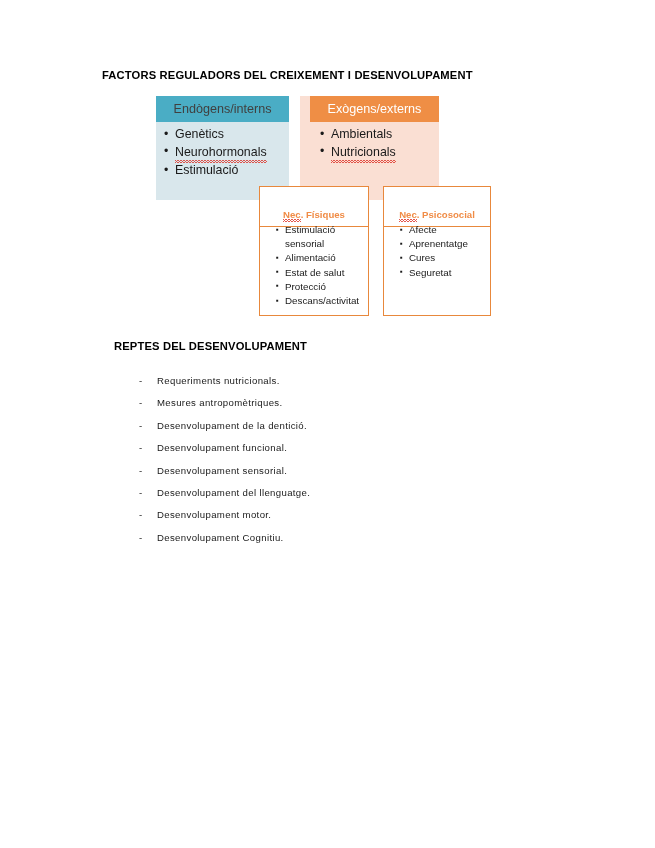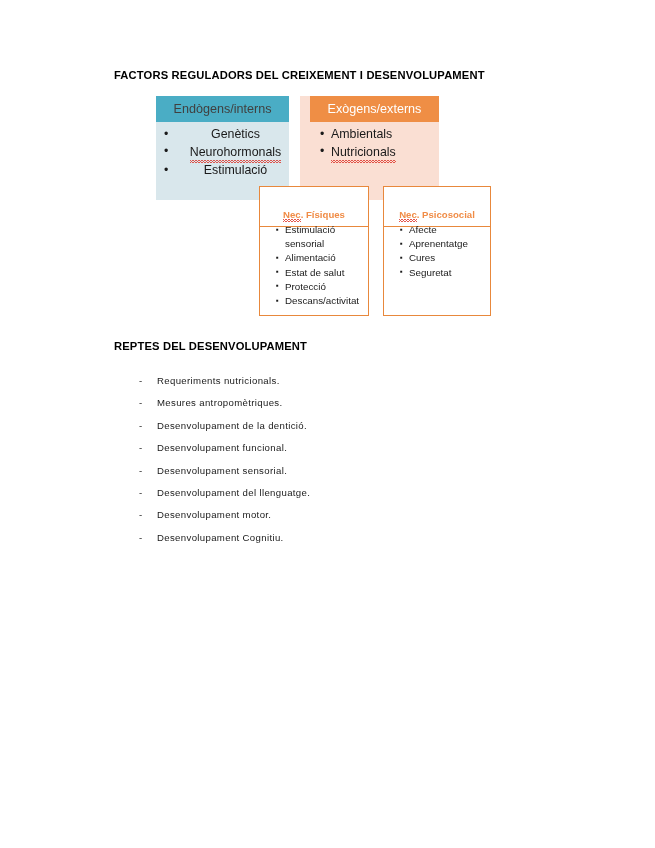--- a/index.html
+++ b/index.html
@@ -26,21 +26,21 @@
 
   
   .section-heading {
     position: absolute;
     font-weight: bold;
     font-size: 11.2px;
     letter-spacing: 0.15px;
     color: #000000;
     white-space: nowrap;
   }
-  #heading-factors { left: 114px; top: 69px; }
+  #heading-factors { left: 102px; top: 69px; }
   #heading-reptes  { left: 114px; top: 340px; }
 
   
   .diagram { position: absolute; left: 0; top: 0; }
 
   .flow-box {
     position: absolute;
     box-sizing: border-box;
   }
 
@@ -64,21 +64,20 @@
     align-items: center;
     justify-content: center;
     white-space: nowrap;
   }
   #box-endogens .box-body {
     position: absolute;
     left: 0; top: 28px;
     width: 157px;
     padding: 2px 17px 0 8px;
     box-sizing: border-box;
-    text-align: center;
   }
 
   
   #box-exogens {
     left: 300px;
     top: 96px;
     width: 139px;
     height: 104px;
     background: #fadfd3;
   }

